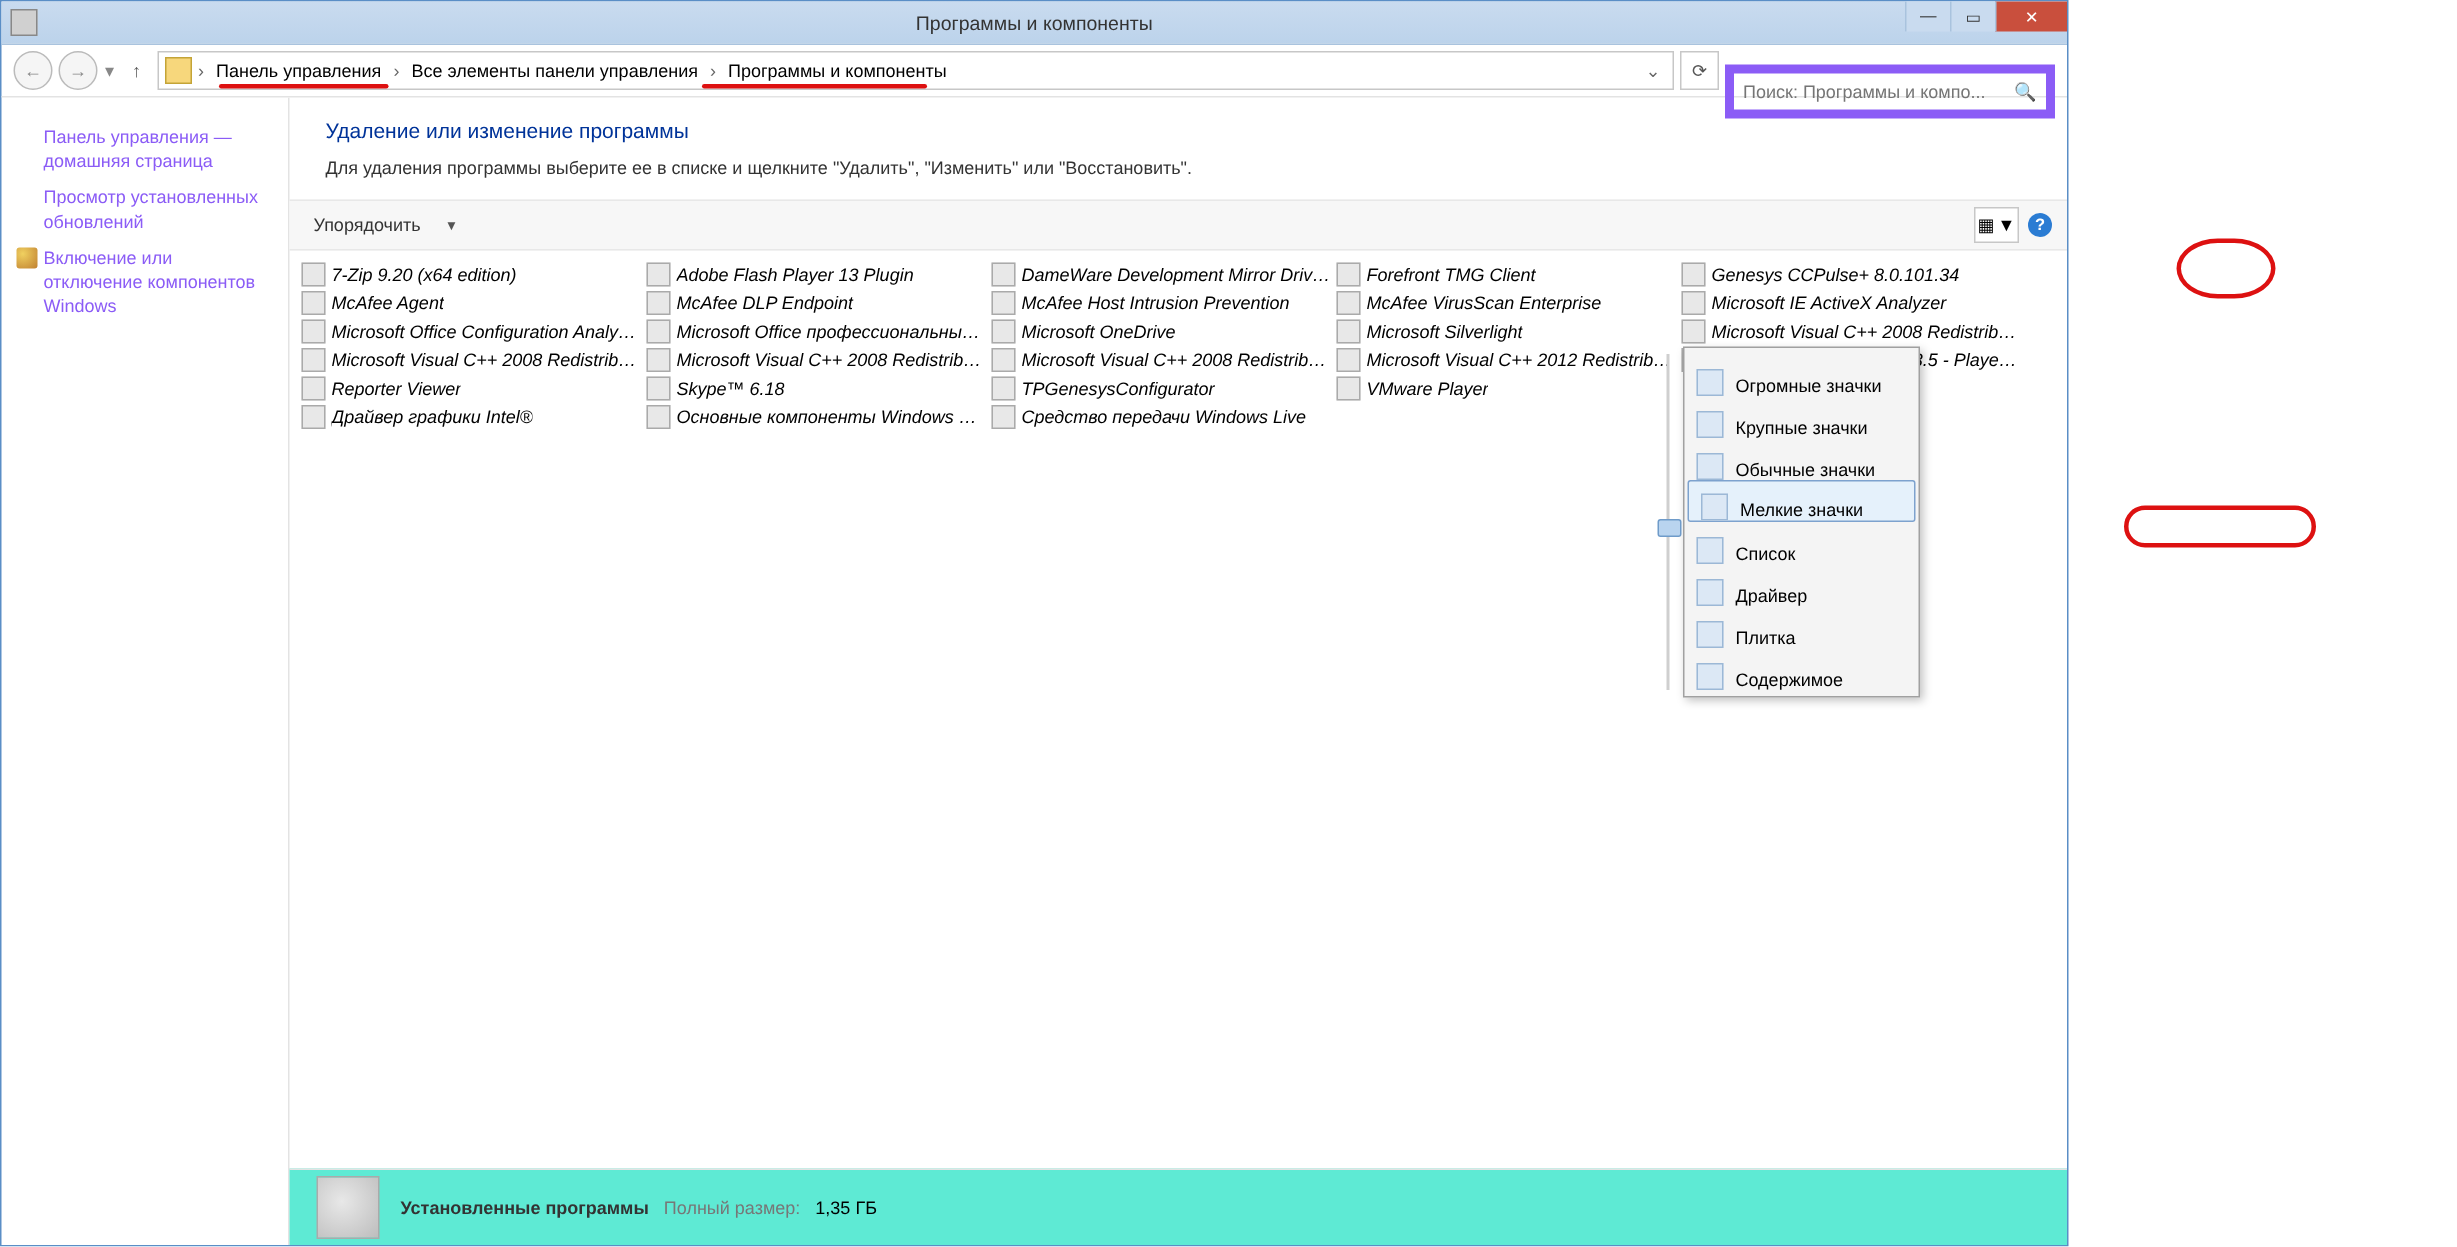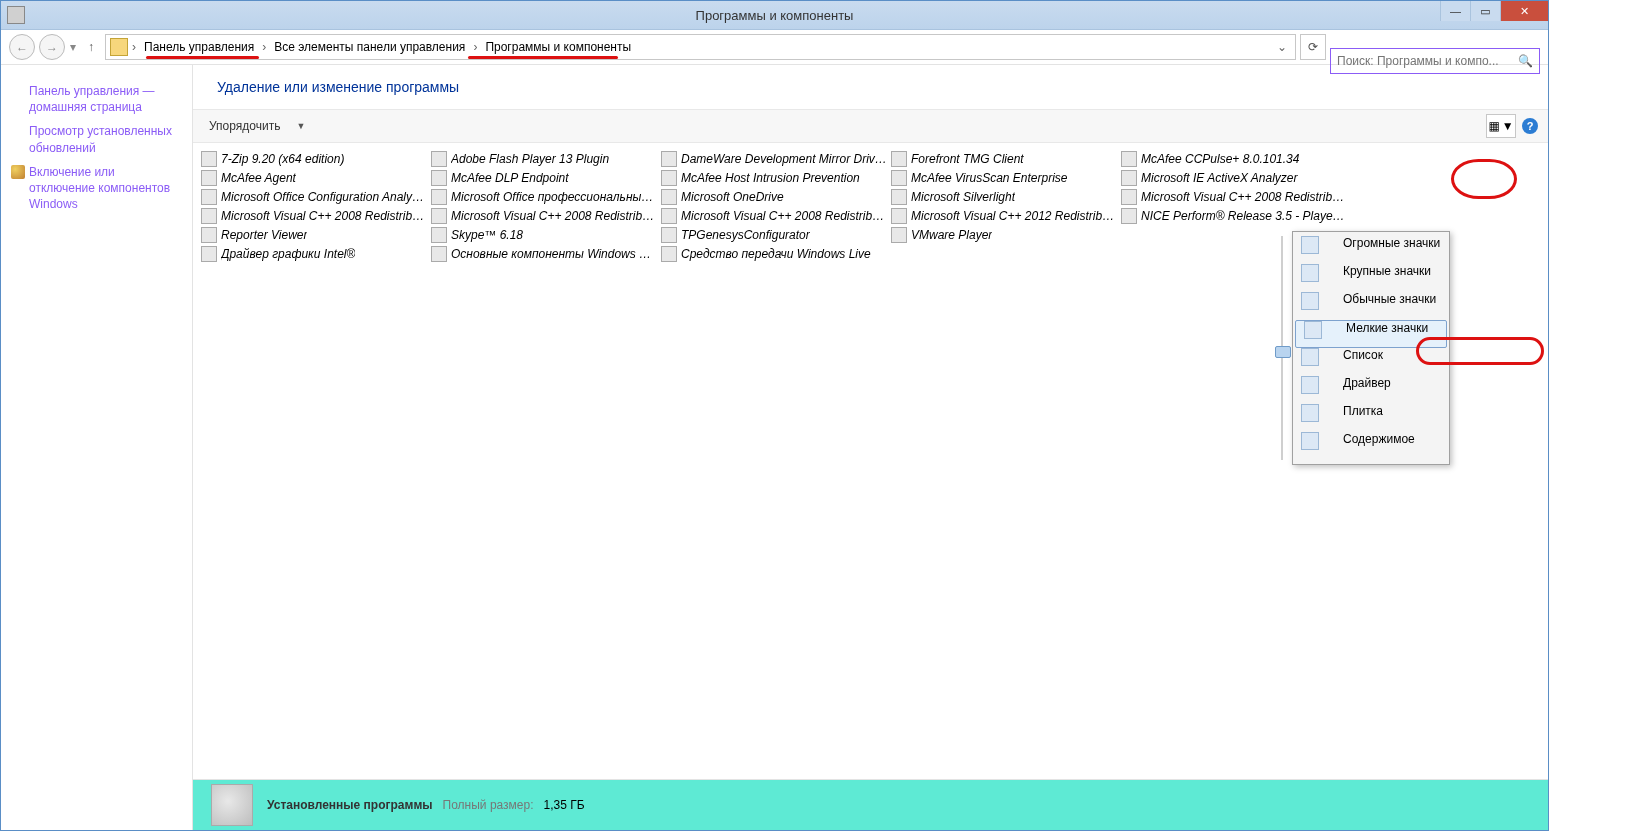--- a/index.html
+++ b/index.html
@@ -1,33 +1,33 @@
 <!DOCTYPE html>
 <html><head>
 <meta charset="utf-8">
 <style>
 html,body{margin:0;padding:0;font-family:"Segoe UI",Tahoma,sans-serif;font-size:12px;color:#000;background:#fff;height:100%;}
-.window{width:1549px;height:831px;border:1px solid #5a8ec6;box-sizing:border-box;display:flex;flex-direction:column;background:#fff;position:relative;}
+.window{width:1379px;height:831px;border:1px solid #5a8ec6;box-sizing:border-box;display:flex;flex-direction:column;background:#fff;position:relative;}
 .titlebar{height:28px;background:linear-gradient(#c9dbef,#bcd3eb);display:flex;align-items:center;border-bottom:1px solid #a9c3de;position:relative;}
 .titlebar .app-icon{width:16px;height:16px;margin:0 6px;background:#d0d0d0;border:1px solid #888;}
 .titlebar .title{position:absolute;left:0;right:0;text-align:center;font-size:13px;color:#333;pointer-events:none;}
 .win-btns{margin-left:auto;display:flex;height:100%;}
 .win-btn{width:30px;height:20px;margin-top:0;display:flex;align-items:center;justify-content:center;font-family:Arial,sans-serif;font-size:11px;color:#333;background:#c9dbef;border-left:1px solid #a9c3de;box-sizing:border-box;cursor:default;}
 .win-btn.close{background:#c94f3d;color:#fff;width:48px;}
 .navbar{height:34px;display:flex;align-items:center;padding:0 8px;border-bottom:1px solid #e3e3e3;gap:4px;}
 .nav-circle{width:24px;height:24px;border:1px solid #bbb;border-radius:50%;display:flex;align-items:center;justify-content:center;color:#888;font-size:12px;background:#f5f5f5;}
 .nav-sep{width:8px;text-align:center;color:#888;}
 .nav-up{width:20px;height:20px;display:flex;align-items:center;justify-content:center;color:#555;}
 .addr{flex:1;height:24px;border:1px solid #c7c7c7;display:flex;align-items:center;padding:0 4px;gap:2px;background:#fff;}
 .addr .folder-glyph{width:16px;height:16px;background:#f7d77c;border:1px solid #c4a437;}
 .crumb{padding:0 4px;white-space:nowrap;position:relative;}
 .crumb-sep{color:#666;padding:0 2px;}
 .addr-drop{margin-left:auto;color:#666;padding:0 4px;}
 .refresh{width:24px;height:24px;border:1px solid #c7c7c7;display:flex;align-items:center;justify-content:center;color:#555;}
-.search{width:200px;height:24px;border:1px solid #8b5cf6;display:flex;align-items:center;padding:0 4px;color:#888;position:relative;margin-top:28px;}
+.search{width:200px;height:24px;border:6px solid #8b5cf6;display:flex;align-items:center;padding:0 4px;color:#888;position:relative;margin-top:28px;}
 .search input{border:none;outline:none;width:100%;font-size:12px;color:#333;background:transparent;}
 .search .mag{position:absolute;right:6px;color:#888;}
 .body{flex:1;display:flex;overflow:hidden;}
 .sidebar{width:192px;border-right:1px solid #e3e3e3;padding:10px 8px;box-sizing:border-box;}
 .side-link{display:block;color:#8b5cf6;margin:8px 4px 8px 20px;line-height:1.35;cursor:default;}
 .side-link.shield{position:relative;margin-left:20px;}
 .side-link.shield:before{content:"";position:absolute;left:-18px;top:1px;width:14px;height:14px;background:radial-gradient(circle at 30% 30%,#f0d060,#c08030);border-radius:2px;}
 .main{flex:1;display:flex;flex-direction:column;}
 .heading{padding:14px 24px 4px;}
 .h1{color:#003399;font-size:14px;margin:0 0 10px 0;}
@@ -38,21 +38,21 @@
 .toolbar-right{margin-left:auto;display:flex;align-items:center;gap:6px;}
 .view-btn{width:28px;height:22px;border:1px solid #c7c7c7;background:#fff;display:flex;align-items:center;justify-content:center;gap:2px;}
 .help-btn{width:16px;height:16px;border-radius:50%;background:#2b7cd3;color:#fff;display:flex;align-items:center;justify-content:center;font-size:11px;font-weight:bold;}
 .listing{flex:1;padding:6px 6px;overflow:auto;position:relative;}
 .cols{display:flex;gap:0;}
 .col{width:230px;}
 .item{height:19px;display:flex;align-items:center;gap:4px;padding:0 2px;white-space:nowrap;overflow:hidden;text-overflow:ellipsis;cursor:default;}
 .item .ico{width:16px;height:16px;flex:0 0 16px;border:1px solid #aaa;background:#e8e8e8;box-sizing:border-box;}
 .item .lbl{overflow:hidden;text-overflow:ellipsis;font-style:italic;}
 .view-menu{position:absolute;right:98px;top:230px;width:156px;background:#f4f4f4;border:1px solid #a0a0a0;box-shadow:2px 2px 6px rgba(0,0,0,.25);padding:4px 0;}
-.vm-row{display:flex;align-items:flex-start;height:28px;padding:0 8px;gap:24px;}
+.vm-row{display:flex;align-items:flex-end;height:28px;padding:0 8px;gap:8px;}
 .vm-row .vico{width:16px;height:16px;border:1px solid #9cb8d6;background:#dce8f5;}
 .vm-row.selected{border:1px solid #7da2ce;background:#e5f1fb;margin:0 2px;border-radius:2px;height:26px;}
 .vm-slider{position:absolute;left:-16px;top:4px;bottom:4px;width:10px;}
 .vm-slider .track{position:absolute;left:4px;top:0;bottom:0;width:2px;background:#cfcfcf;}
 .vm-slider .thumb{position:absolute;left:-2px;top:110px;width:14px;height:10px;background:#b9d4ef;border:1px solid #6f9bc9;border-radius:2px;}
 .statusbar{height:50px;border-top:1px solid #e3e3e3;display:flex;align-items:center;padding:0 18px;gap:14px;background:#5eead4;}
 .status-ico{width:40px;height:40px;background:radial-gradient(circle at 40% 40%,#e8e8e8,#bdbdbd);border:1px solid #aaa;}
 .status-txt{line-height:1.5;}
 .status-txt .bold{font-weight:600;color:#333;}
 .status-txt .grey{color:#777;}
@@ -101,20 +101,21 @@
 
     <div class="sidebar">
       <a class="side-link">Панель управления — домашняя страница</a>
       <a class="side-link">Просмотр установленных обновлений</a>
       <a class="side-link shield">Включение или отключение компонентов Windows</a>
     </div>
 
     <div class="main">
       <div class="heading">
         <div class="h1">Удаление или изменение программы</div>
+        <div class="desc">Для удаления программы выберите ее в списке и щелкните "Удалить", "Изменить" или "Восстановить".</div>
       </div>
 
       <div class="toolbar">
         <div class="tool-btn">
           <span>Упорядочить</span>
           <span class="drop">▼</span>
         </div>
         <div class="toolbar-right">
           <div class="view-btn">
             <span>▦</span>
@@ -222,21 +223,21 @@
                 <span class="lbl">Microsoft Visual C++ 2012 Redistributa...</span>
               </div>
               <div class="item">
                 <div class="ico"></div>
                 <span class="lbl">VMware Player</span>
               </div>
             </div>
             <div class="col">
               <div class="item">
                 <div class="ico"></div>
-                <span class="lbl">McAfee CCPulse+ 8.0.101.34</span>
+                <span class="lbl">Genesys CCPulse+ 8.0.101.34</span>
               </div>
               <div class="item">
                 <div class="ico"></div>
                 <span class="lbl">Microsoft IE ActiveX Analyzer</span>
               </div>
               <div class="item">
                 <div class="ico"></div>
                 <span class="lbl">Microsoft Visual C++ 2008 Redistributa...</span>
               </div>
               <div class="item">

